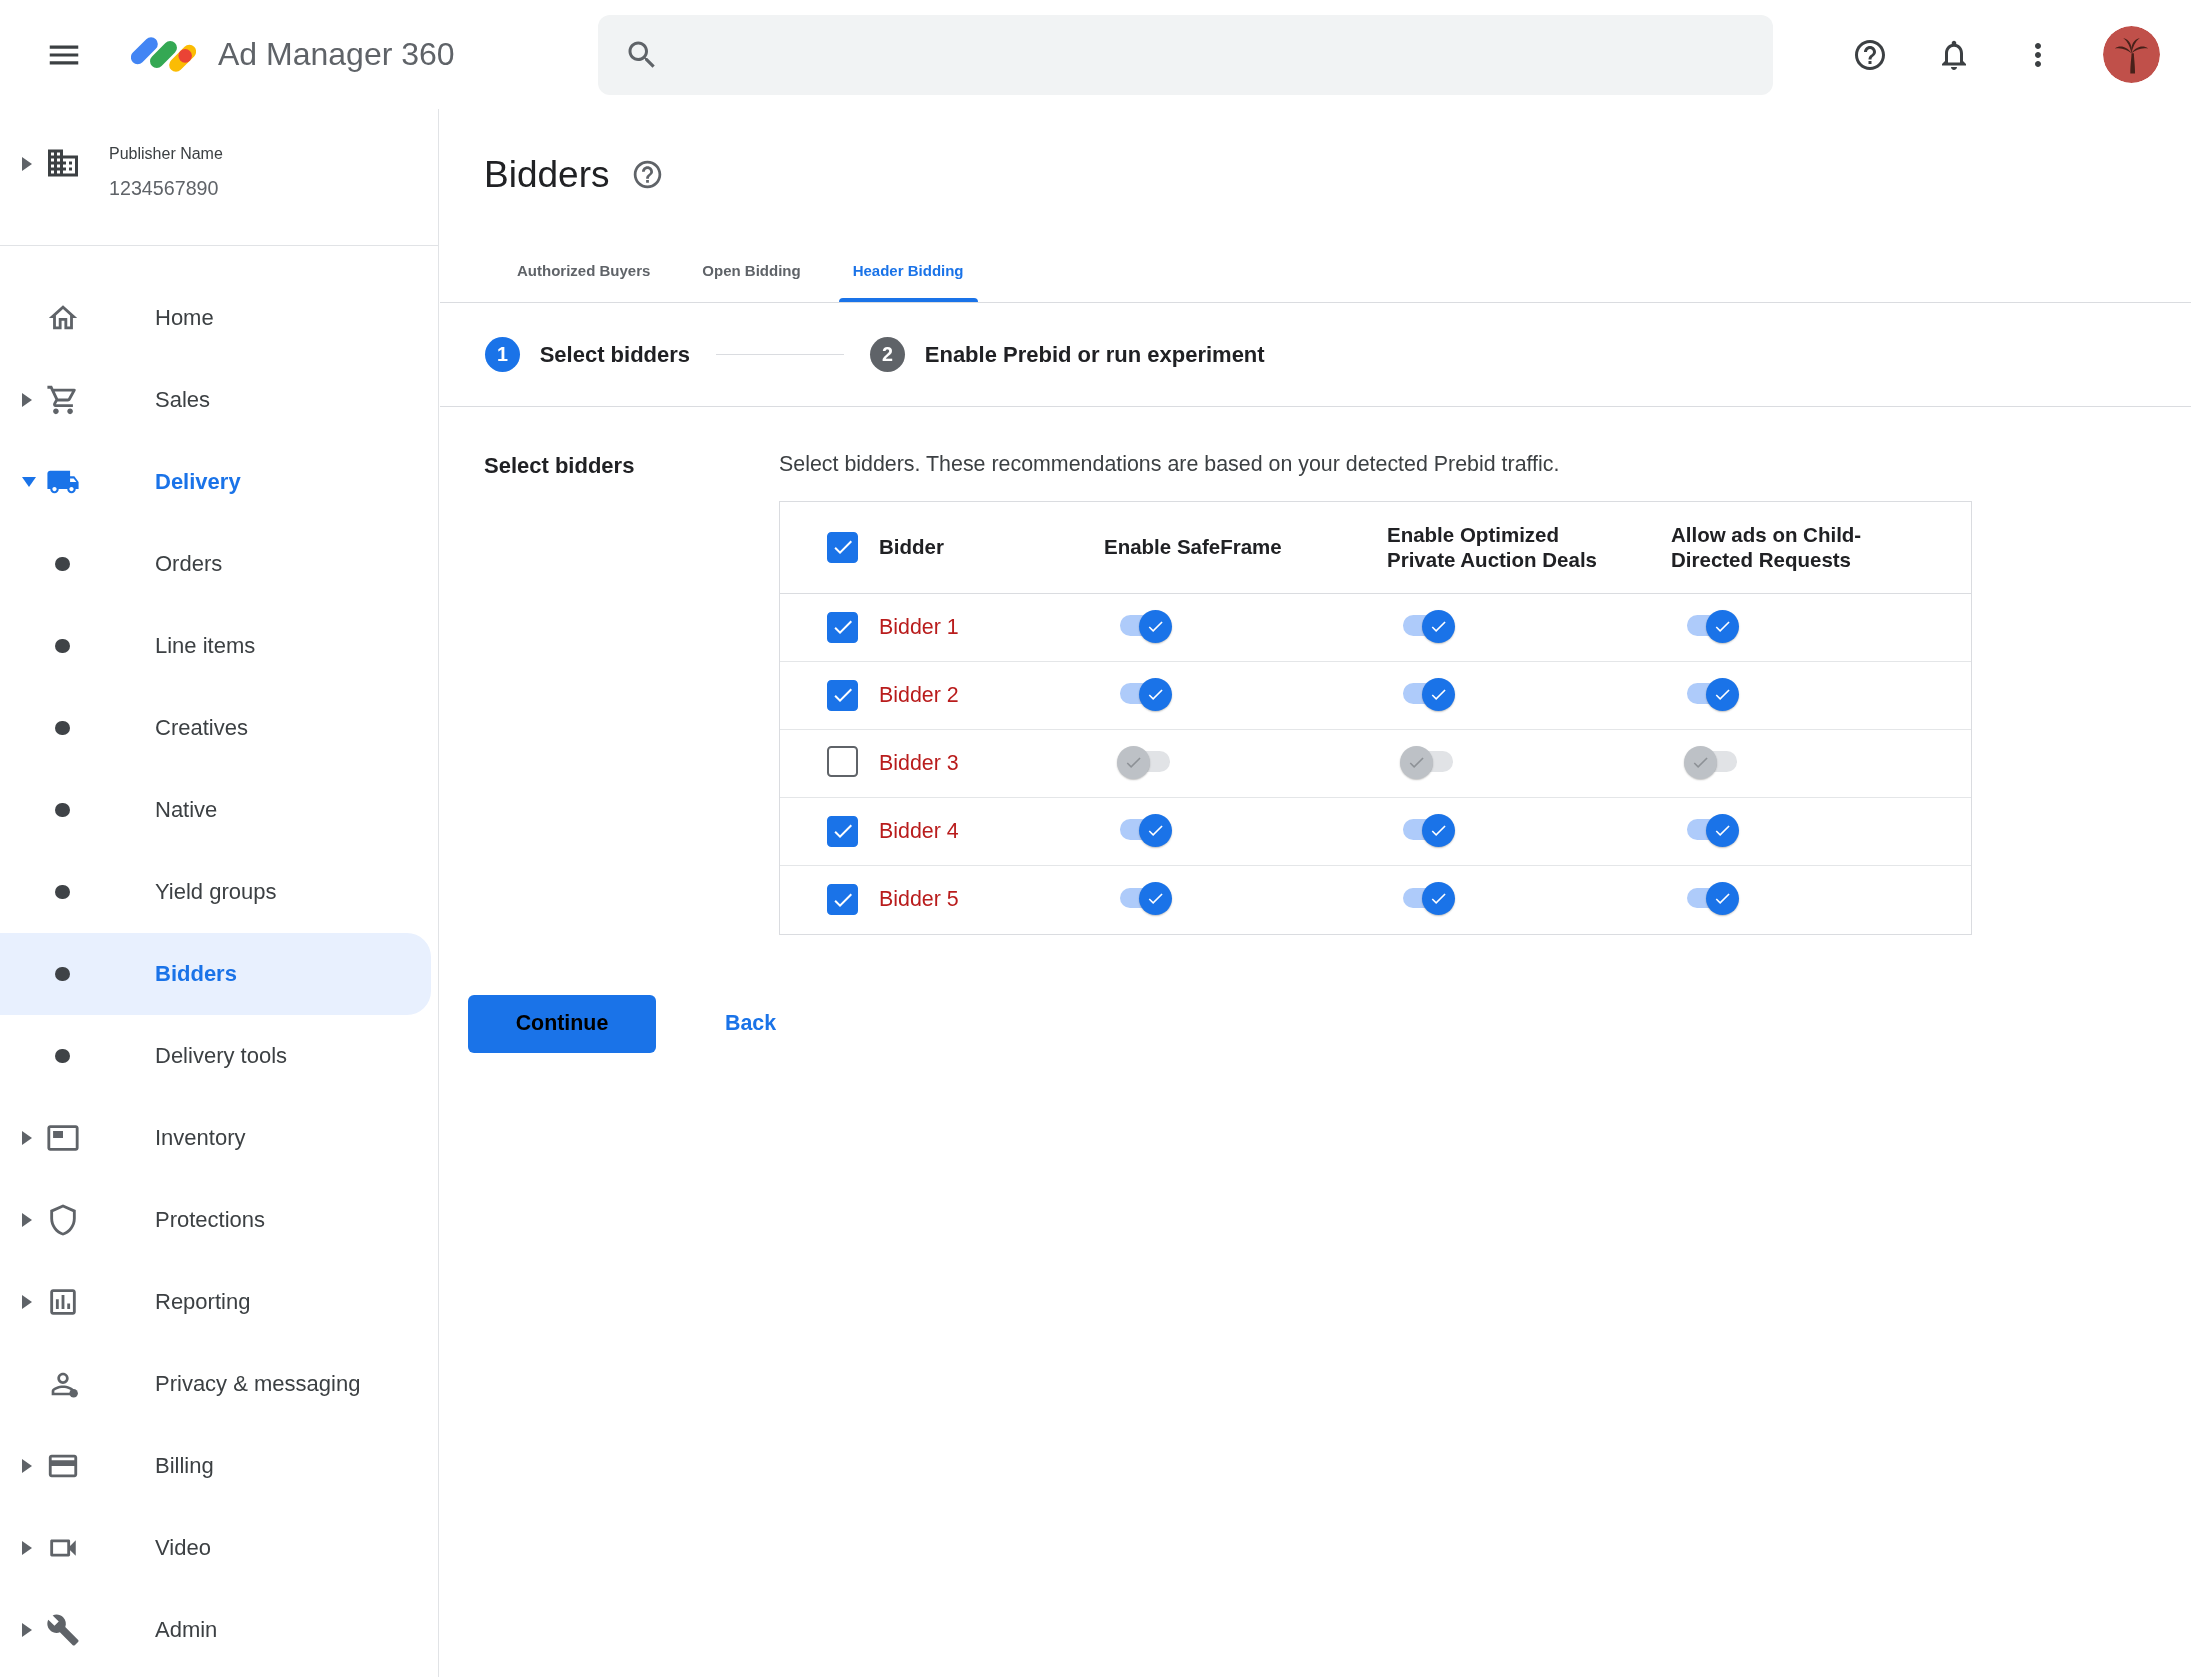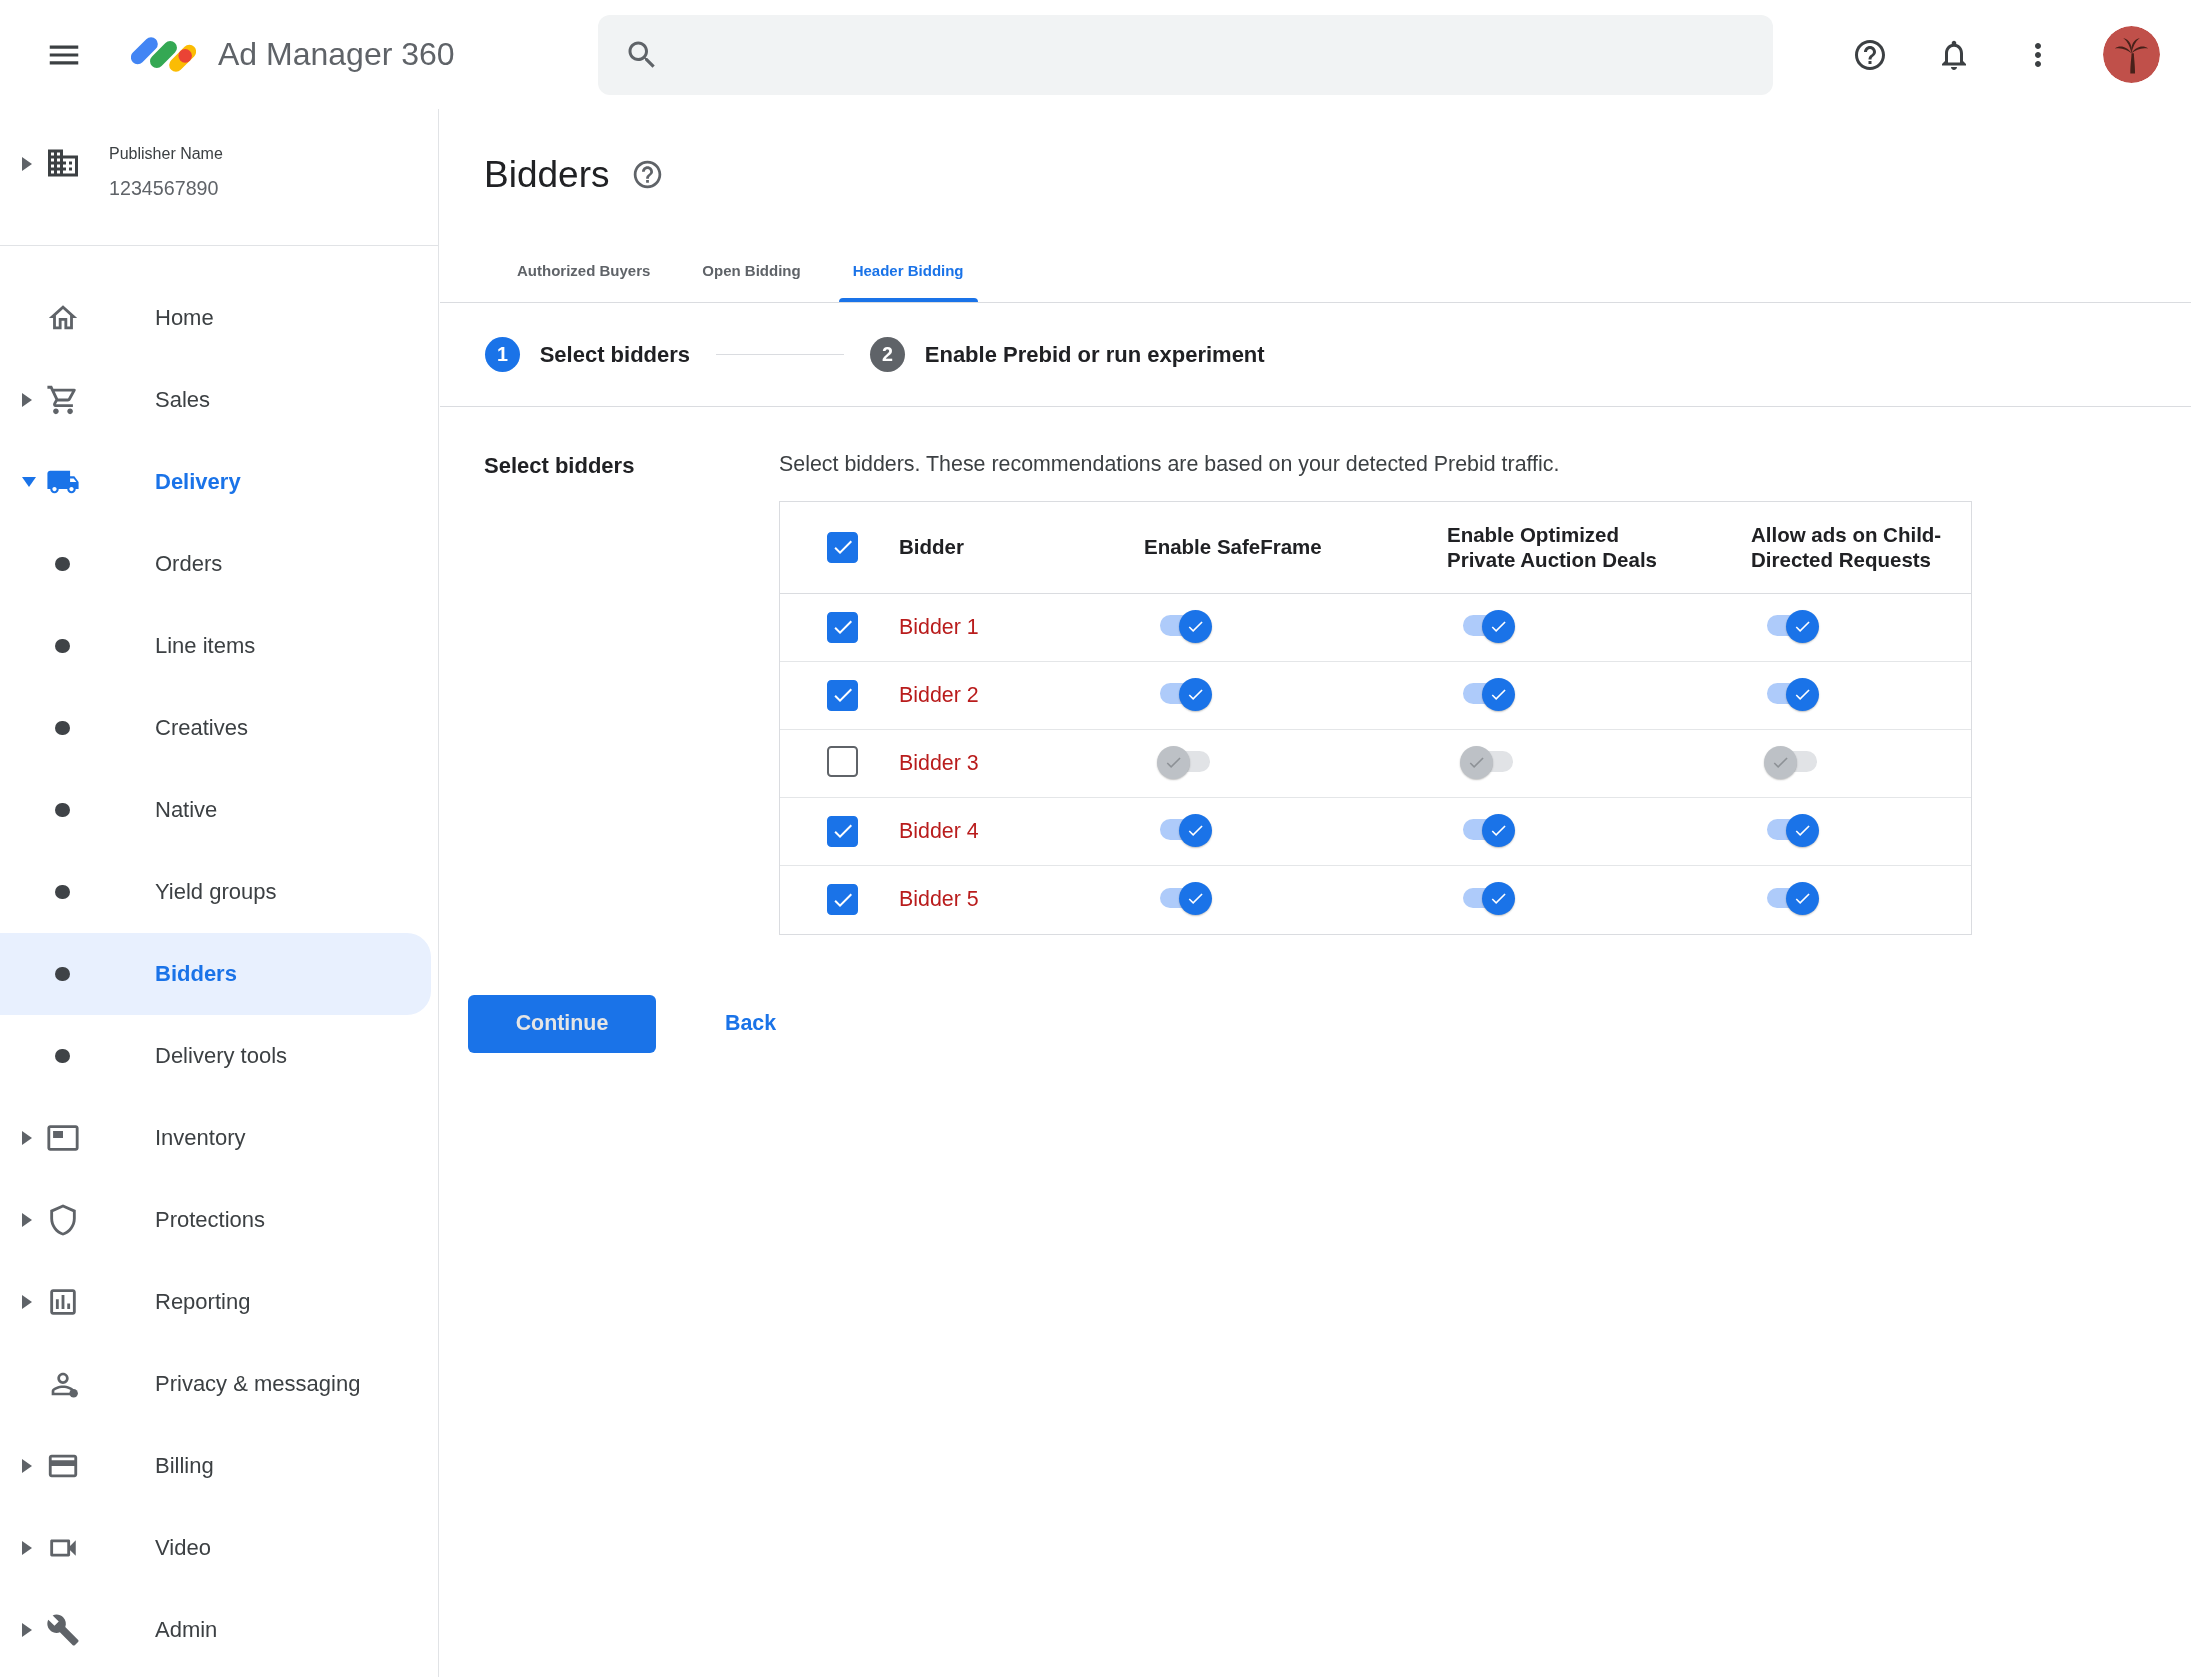--- a/index.html
+++ b/index.html
@@ -56,21 +56,21 @@
   .step-label{margin-left:19.7px;font-size:22px;font-weight:bold;color:#202124;}
   .step-connector{width:128px;height:1.7px;background:#dadce0;margin:0 26px;}
 
   .content{display:flex;padding:43px 0 0 44px;}
   .section-label{width:295px;font-size:22px;font-weight:bold;color:#202124;padding-top:3.4px;}
   .content-right{flex:1;}
   .description{font-size:21.4px;color:#3c4043;margin:1.7px 0 24px 0;}
 
   
   .table{width:1193px;border:0.9px solid #dadce0;background:#fff;}
-  .trow{display:grid;grid-template-columns:99px 225px 283px 284px 1fr;align-items:center;gap:20px;}
+  .trow{display:grid;grid-template-columns:99px 225px 283px 284px 1fr;align-items:center;}
   .thead{min-height:92px;border-bottom:0.9px solid #dadce0;}
   .thead .hcell{font-size:20.5px;font-weight:bold;color:#202124;line-height:1.25;}
   .hcell.w1{max-width:244px;}
   .hcell.w2{max-width:240px;}
   .tbody-row{height:68px;border-bottom:0.9px solid #e4e6e8;}
   .tbody-row:last-child{border-bottom:none;}
   .cell-name{font-size:21.4px;color:#b91c1c;}
   .checkbox{margin-left:47px;width:31px;height:31px;border:2.6px solid #5f6368;border-radius:4.3px;
     display:inline-flex;align-items:center;justify-content:center;cursor:pointer;background:#fff;}
   .checkbox svg{display:none;width:24px;height:24px;fill:#fff;}
@@ -80,21 +80,21 @@
   .toggle{position:relative;width:55px;height:34px;display:inline-block;margin-left:13px;cursor:pointer;}
   .toggle .track{position:absolute;left:2.6px;top:6.8px;width:50px;height:20.5px;border-radius:10.3px;background:#e1e3e6;}
   .toggle .thumb{position:absolute;left:0;top:0.9px;width:33px;height:33px;border-radius:50%;background:#bdc1c6;
     display:flex;align-items:center;justify-content:center;color:#8d9196;box-shadow:0 0.9px 1.7px rgba(0,0,0,.25);}
   .toggle .thumb svg{width:19px;height:19px;fill:currentColor;}
   .toggle.on .track{background:#aecbfa;}
   .toggle.on .thumb{left:22px;background:#1a73e8;color:#fff;}
 
   
   .actions{display:flex;align-items:center;margin:60px 0 0 28px;}
-  .btn-continue{width:188px;height:58px;border:none;border-radius:6px;background:#1a73e8;color:#e5e5e5;
+  .btn-continue{width:188px;height:58px;border:none;border-radius:6px;background:#1a73e8;color:#000000;
     font-size:21.4px;font-weight:bold;cursor:pointer;font-family:"Liberation Sans",sans-serif;}
   .btn-back{margin-left:43px;background:none;border:none;color:#1a73e8;font-size:21.4px;font-weight:bold;
     cursor:pointer;padding:15.4px 26px;font-family:"Liberation Sans",sans-serif;}
 
   .gicon{fill:#5f6368;}
   .gicon-dark{fill:#3c4043;}
   .gicon-blue{fill:#1a73e8;}
 </style>
 </head>
 <body>

